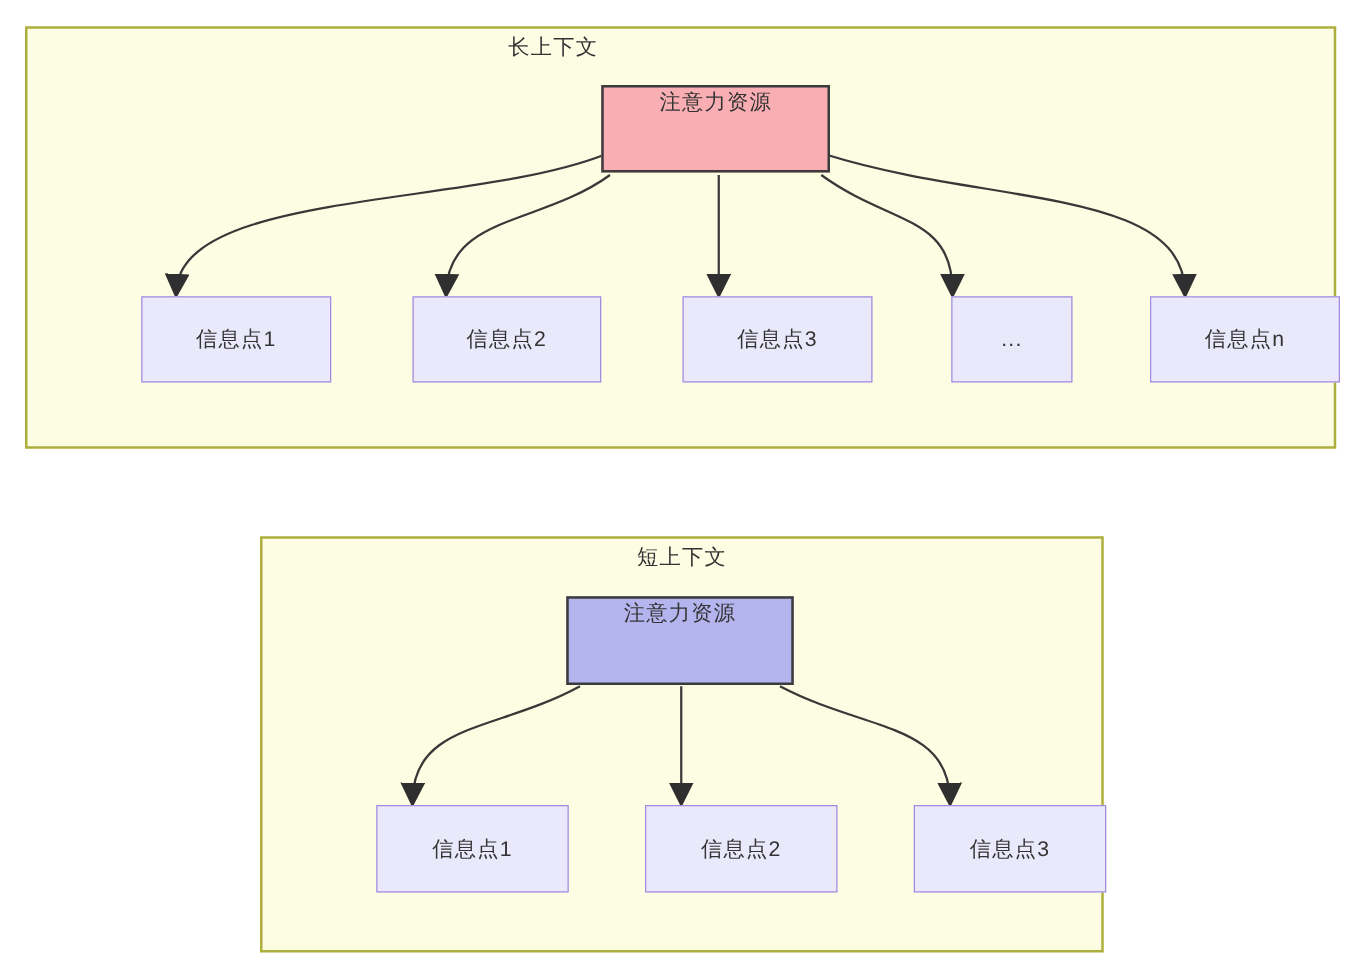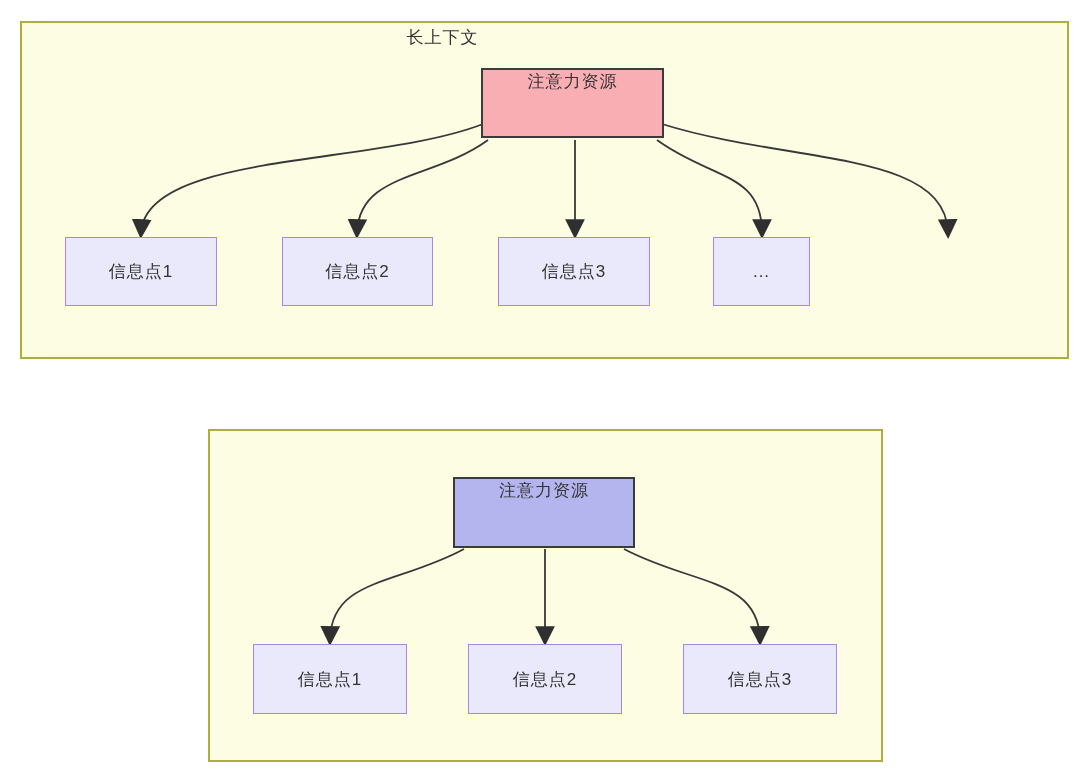--- a/index.html
+++ b/index.html
@@ -11,38 +11,39 @@
   .container-box {
     position:absolute; background:#fcfde2; border:2px solid #aeae3f;
   }
   .section-title {
     position:absolute; text-align:center; font-size:17px; color:#333333;
     font-weight:400; letter-spacing:1px;
   }
   .node {
     position:absolute; background:#e9e9fb; border:1.5px solid #a48ade;
     display:flex; align-items:center; justify-content:center;
-    font-size:17px; color:#333333; letter-spacing:1px;
+    font-size:17px; color:#333333; letter-spacing:1px;margin-left:48px;
   }
   .source-node {
     position:absolute; border:2.5px solid #3b3b3b;
     display:flex; justify-content:center;
     font-size:17px; color:#333333; letter-spacing:1px;
   }
   .edges { position:absolute; left:0; top:0; width:1080px; height:774px; pointer-events:none; }
 </style>
 </head>
 <body>
 
 <div class="canvas">
 
   <div class="container-box" style="left:20px; top:21px; width:1049px; height:338px;"></div>
   <div class="section-title" style="left:20px; top:26px; width:845px;">长上下文</div>
 
   <div class="container-box" style="left:208px; top:429px; width:675px; height:333px;"></div>
+  <div class="section-title" style="left:208px; top:434px; width:675px;">短上下文</div>
 
   <svg class="edges" viewBox="0 0 1080 774">
     <defs>
       <marker id="arrowhead" viewBox="0 0 10 10" refX="7" refY="5" markerWidth="11" markerHeight="11" orient="auto">
         <path d="M 0 0 L 10 5 L 0 10 Z" fill="#2f2f2f"></path>
       </marker>
     </defs>
     <g fill="none" stroke="#383838" stroke-width="1.8">
       <path d="M 483 124 C 375 166, 145 152, 141 233" marker-end="url(#arrowhead)"></path>
       <path d="M 488 140 C 433 180, 359 172, 357 233" marker-end="url(#arrowhead)"></path>
@@ -64,20 +65,23 @@
   </div>
   <div class="node" style="left:282px; top:237px; width:151px; height:69px;">
     <span>信息点2</span>
   </div>
   <div class="node" style="left:498px; top:237px; width:152px; height:69px;">
     <span>信息点3</span>
   </div>
   <div class="node" style="left:713px; top:237px; width:97px; height:69px;">
     <span>...</span>
   </div>
+  <div class="node" style="left:872px; top:237px; width:152px; height:69px;">
+    <span>信息点n</span>
+  </div>
 
   <div class="source-node" style="left: 453px; top: 477px; width: 182px; height: 71px; background: rgb(180, 181, 239);">
     <span>注意力资源</span>
   </div>
 
   <div class="node" style="left:253px; top:644px; width:154px; height:70px;">
     <span>信息点1</span>
   </div>
   <div class="node" style="left:468px; top:644px; width:154px; height:70px;">
     <span>信息点2</span>

